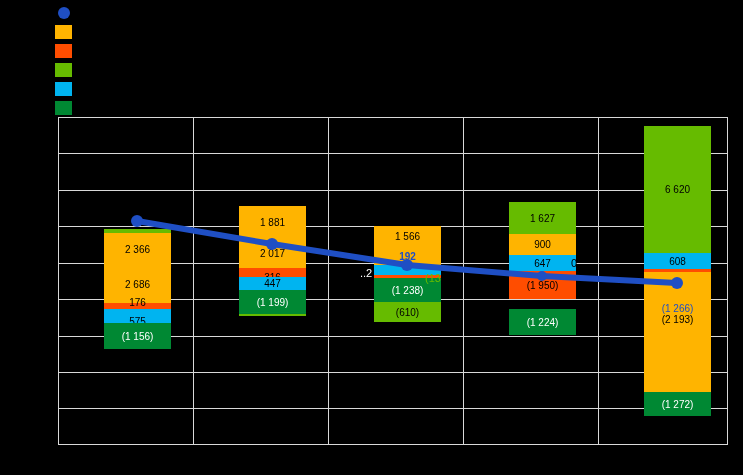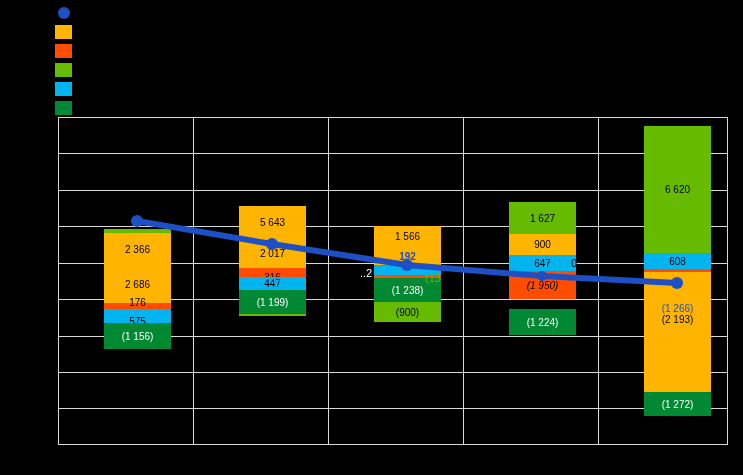--- a/index.html
+++ b/index.html
@@ -107,21 +107,21 @@
     <div class="seg" style="top:148px;height:0px;"></div>
     <div class="seg" style="top:148px;height:0px;"></div>
     <div class="seg" style="top:150px;height:0px;"></div>
     <div class="seg" style="top:166px;height:26px;background:#008833;color:#fff;text-align:right;">
       <span>(1 156)</span>
       </div>
   </div>
 
   <div class="bar" style="left:181px;top:0;height:328px;">
     <div class="seg" style="top:89px;height:32px;background:#ffb400;color:#000;">
-      <span>5 643</span>
+      <span>1 881</span>
       </div>
     <div class="seg" style="top:121px;height:30px;background:#ffb400;color:#000;">
       <span>2 017</span>
       </div>
     <div class="seg" style="top:151px;height:23px;background:#ff4d00;color:#000;">
       <span style="position:relative;top:-2px;">316</span>
       </div>
     <div class="seg" style="top:160px;height:13px;background:#00b4f0;color:#000;">
       <span>447</span>
       </div>
@@ -136,37 +136,37 @@
       </div>
     <div class="seg" style="top:130px;height:18px;background:#ffb400;color:#1f4fc4;font-weight:bold;">
       <span>192</span>
       </div>
     <div class="seg" style="top:148px;height:10px;background:#00b4f0;"></div>
     <div class="seg" style="top:158px;height:3px;background:#ff4d00;"></div>
     <div class="seg" style="top:161px;height:24px;background:#008833;color:#fff;">
       <span>(1 238)</span>
       </div>
     <div class="seg" style="top:185px;height:20px;background:#66bb00;color:#000;">
-      <span>(900)</span>
+      <span>(610)</span>
       </div>
     <div class="flabel" style="left:-14px;top:150px;color:#fff;">..2</div>
     <div class="flabel" style="left:51px;top:155px;color:#66bb00;">(13</div>
   </div>
 
   <div class="bar" style="left:451px;top:0;height:328px;">
     <div class="seg" style="top:85px;height:32px;background:#66bb00;color:#000;">
       <span>1 627</span>
       </div>
     <div class="seg" style="top:117px;height:21px;background:#ffb400;color:#000;">
       <span>900</span>
       </div>
     <div class="seg" style="top:138px;height:16px;background:#00b4f0;color:#000;">
       <span>647</span>
       </div>
-    <div class="seg" style="top:154px;height:28px;background:#ff4d00;color:#000;font-style:italic;">
+    <div class="seg" style="top:154px;height:28px;background:#ff4d00;color:#000;">
       <span>(1 950)</span>
       </div>
     <div class="seg" style="top:192px;height:26px;background:#008833;color:#fff;">
       <span>(1 224)</span>
       </div>
     <div class="flabel" style="left:62px;top:140px;color:#000;">0</div>
   </div>
 
   <div class="bar" style="left:586px;top:0;height:328px;">
     <div class="seg" style="top:9px;height:127px;background:#66bb00;color:#000;">

